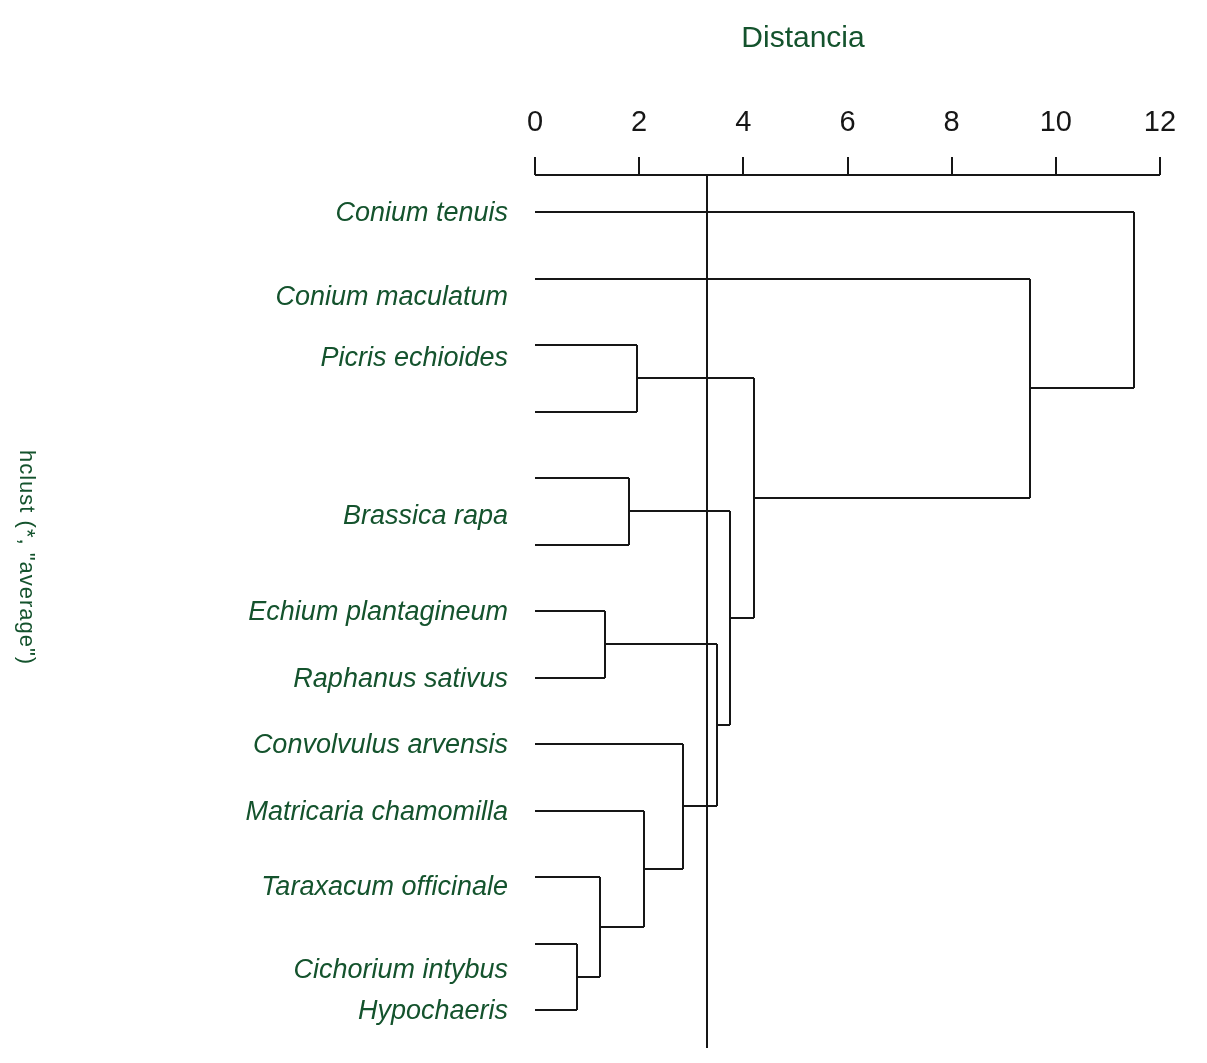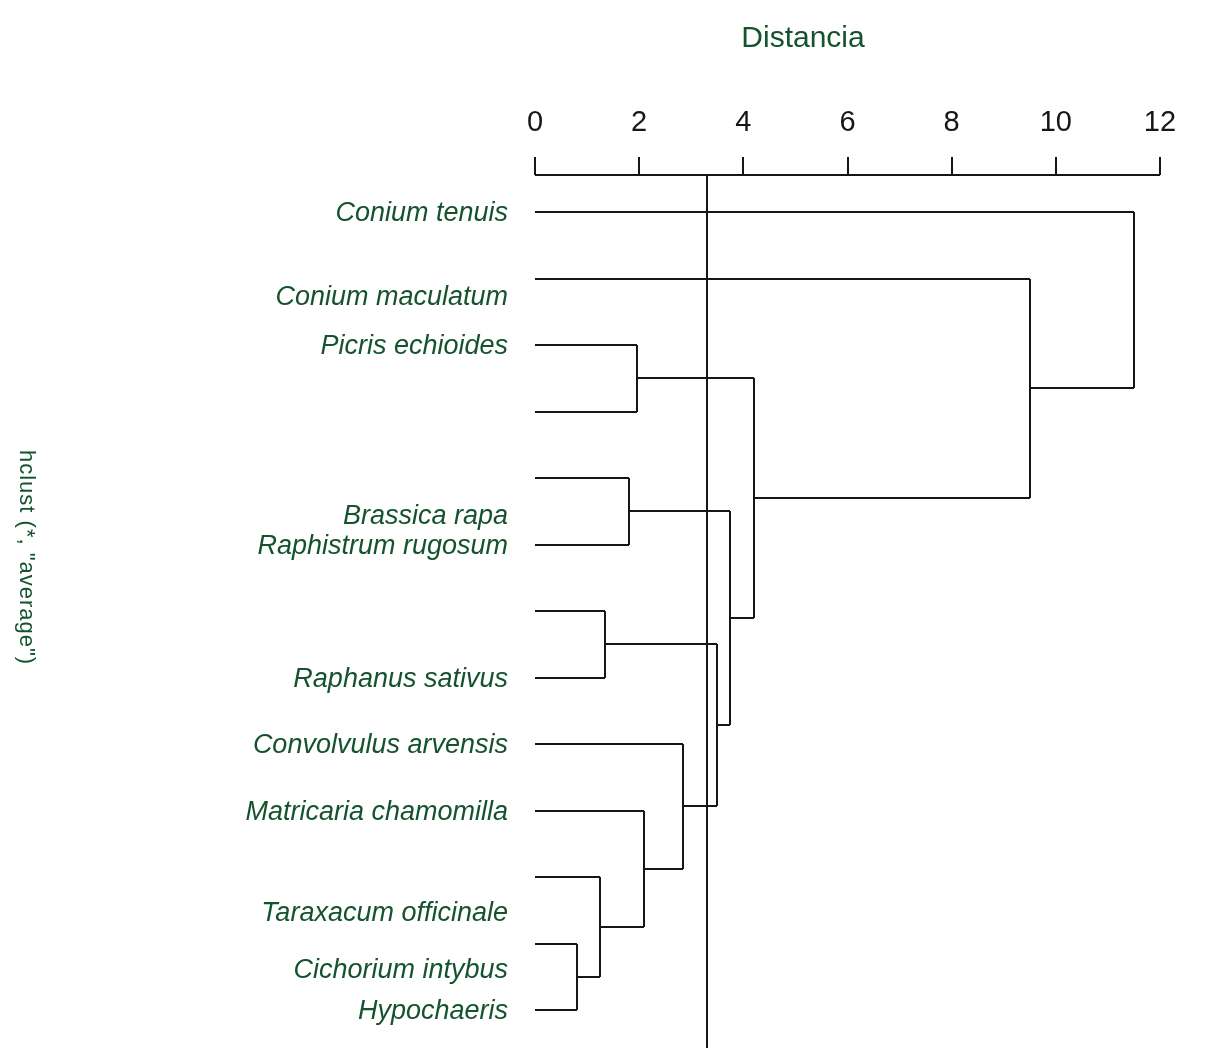--- a/index.html
+++ b/index.html
@@ -36,27 +36,27 @@
 </style>
 </head>
 <body>
 
 <div class="page">
   <div class="title">Distancia</div>
   <div class="ylabel">hclust (*, "average")</div>
   <div id="labels">
       <div class="leaf-label" style="top: 212px;">Conium tenuis</div>
       <div class="leaf-label" style="top: 296px;">Conium maculatum</div>
-      <div class="leaf-label" style="top: 345px;">Picris echioides</div>
+      <div class="leaf-label" style="top: 357px;">Picris echioides</div>
       <div class="leaf-label" style="top: 478px; margin-top: 37px;">Brassica rapa</div>
-      <div class="leaf-label" style="top: 544.5px;">Raphistrum rugosum</div>
+      <div class="leaf-label" style="top: 611px;">Echium plantagineum</div>
       <div class="leaf-label" style="top: 677.5px;">Raphanus sativus</div>
       <div class="leaf-label" style="top: 744px;">Convolvulus arvensis</div>
       <div class="leaf-label" style="top: 810.5px; margin-left: 31px;">Matricaria chamomilla</div>
-      <div class="leaf-label" style="top: 912px; margin-left: 44px;">Taraxacum officinale</div>
+      <div class="leaf-label" style="top: 886px; margin-left: 44px;">Taraxacum officinale</div>
       <div class="leaf-label" style="top: 924px; margin-top: 45px;">Cichorium intybus</div>
       <div class="leaf-label" style="top: 1010px;">Hypochaeris</div>
     </div>
   <svg id="plot" width="1207" height="1063">
       <line x1="535" y1="175" x2="1160" y2="175"></line>
       <line x1="535" y1="157" x2="535" y2="175"></line>
       <text x="535" y="131" class="tick-label">0</text>
       <line x1="639.1666666666666" y1="157" x2="639.1666666666666" y2="175"></line>
       <text x="639.1666666666666" y="131" class="tick-label">2</text>
       <line x1="743.3333333333334" y1="157" x2="743.3333333333334" y2="175"></line>

